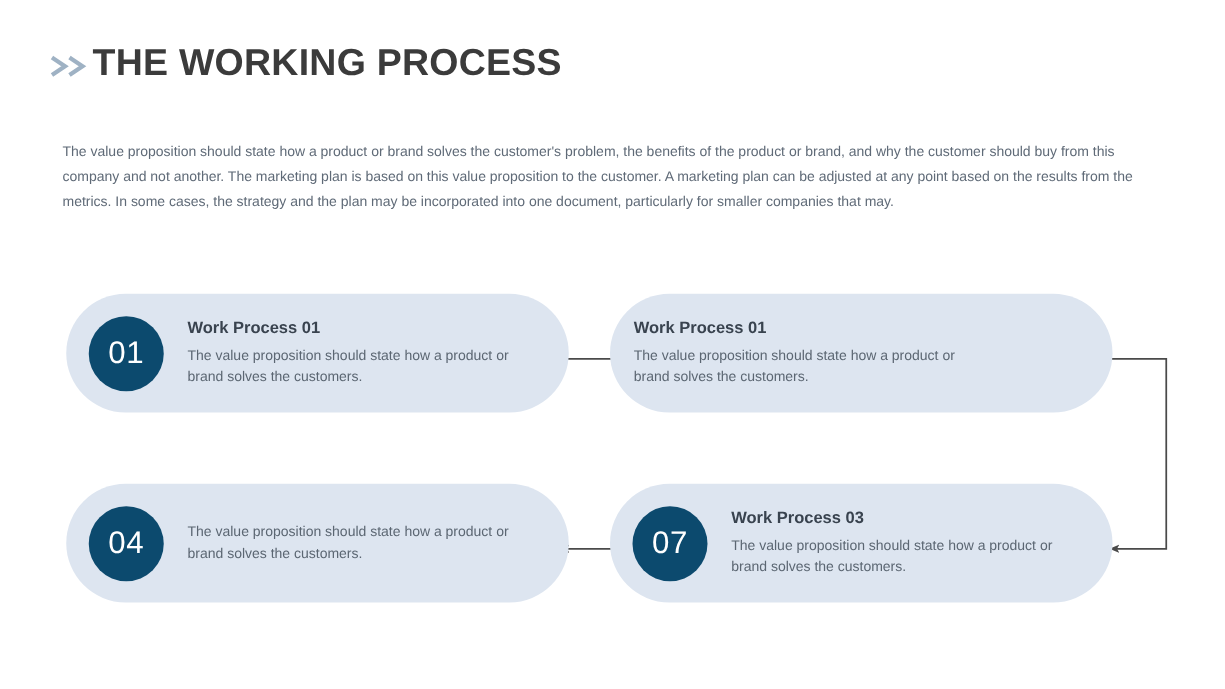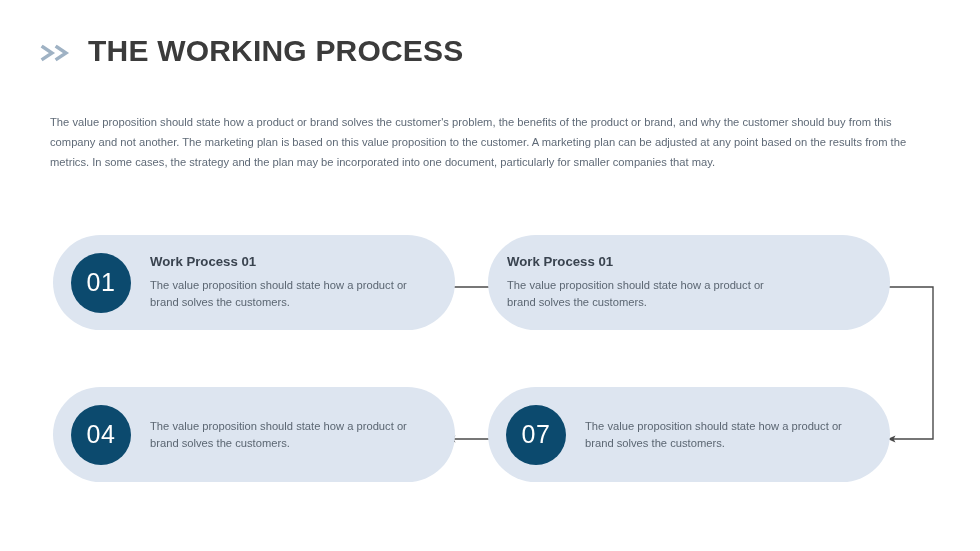--- a/index.html
+++ b/index.html
@@ -15,21 +15,20 @@
     position: relative;
   }
 
   
   .header {
     position: absolute;
     left: 40px;
     top: 36px;
     display: flex;
     align-items: center;
-    gap: 14px;
   }
   .chevrons {
     display: flex;
     align-items: center;
     gap: 1px;
     margin-top: 3px;
   }
   .page-title {
     font-size: 30px;
     font-weight: bold;
@@ -166,20 +165,21 @@
   <div class="card card-right row-top">
     <div class="card-text">
       <div class="card-title">Work Process 01</div>
       <div class="card-desc">The value proposition should state how a product or brand solves the customers.</div>
     </div>
   </div>
 
   <div class="card card-right row-bottom">
     <div class="badge">07</div>
     <div class="card-text">
+      <div class="card-title">Work Process 03</div>
       <div class="card-desc">The value proposition should state how a product or brand solves the customers.</div>
     </div>
   </div>
 
   <div class="card card-left row-bottom">
     <div class="badge">04</div>
     <div class="card-text">
       <div class="card-desc">The value proposition should state how a product or brand solves the customers.</div>
     </div>
   </div>

